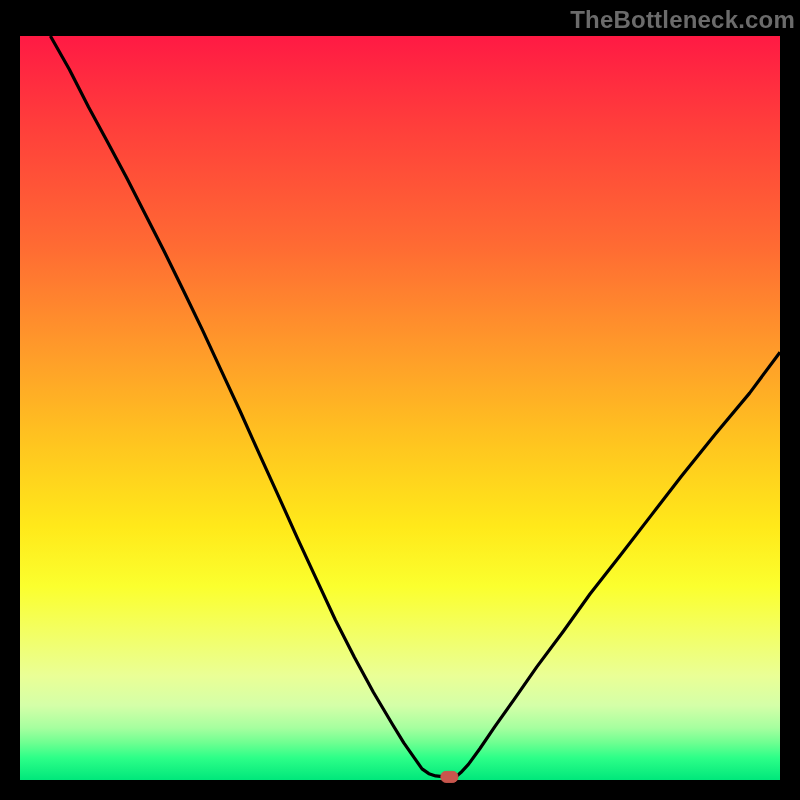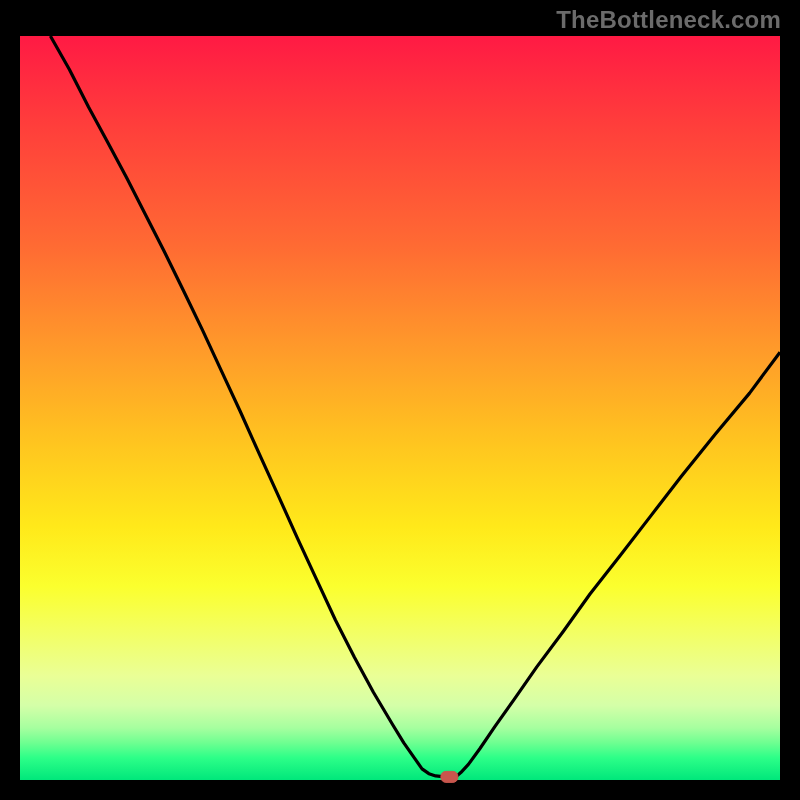--- a/index.html
+++ b/index.html
@@ -13,21 +13,21 @@
   }
   .frame {
     position: relative;
     width: 800px;
     height: 800px;
     background: #000;
   }
   .watermark {
     position: absolute;
     top: 6px;
-    right: 19px;
+    right: 5px;
     font-size: 24px;
     font-weight: 600;
     color: #6b6b6b;
     letter-spacing: 0.2px;
     z-index: 5;
   }
   .plot {
     position: absolute;
     left: 20px;
     top: 36px;

